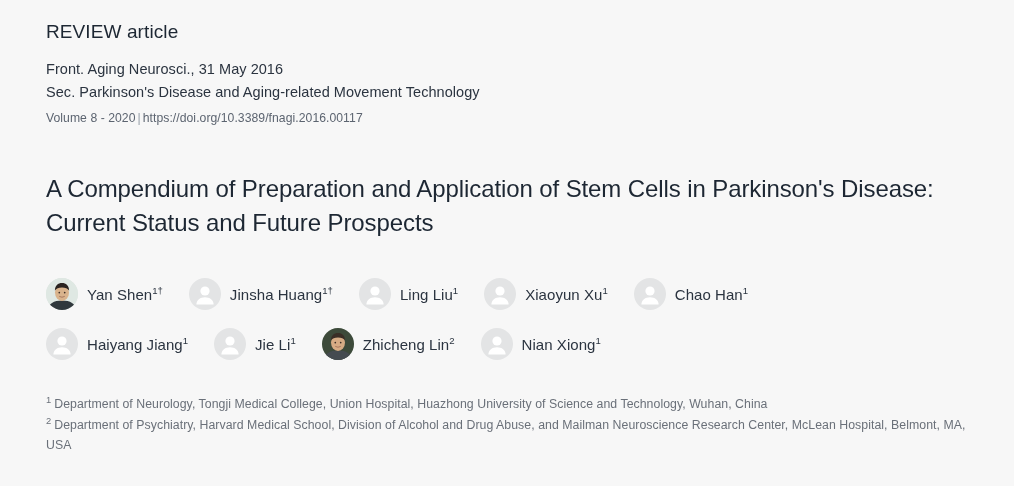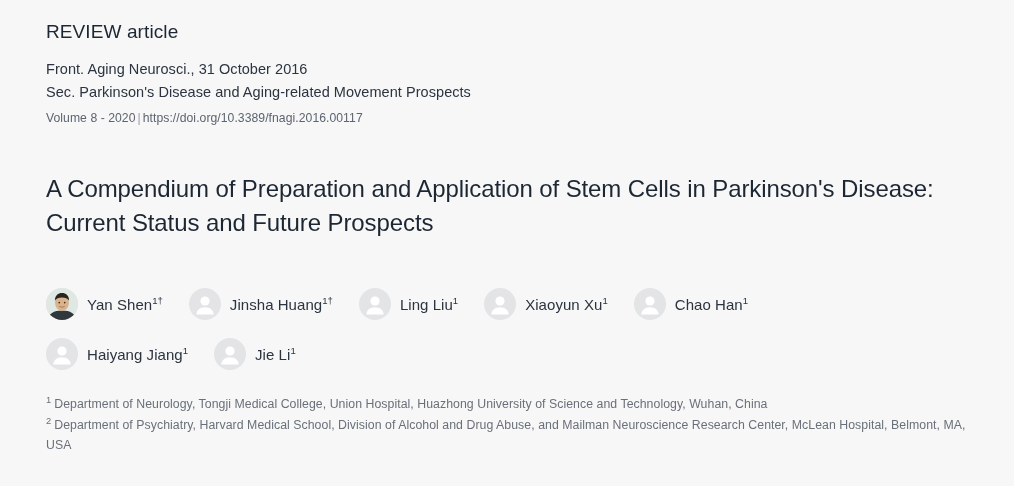--- a/index.html
+++ b/index.html
@@ -60,21 +60,21 @@
   }
 
   
   .authors {
     margin-top: 38px;
     max-width: 930px;
   }
   .author-row {
     display: flex;
     flex-wrap: nowrap;
-    align-items: flex-end;
+    align-items: flex-start;
     height: 42px;
     margin-bottom: 8px;
   }
   .author {
     display: flex;
     align-items: center;
     margin-right: 26px;
     white-space: nowrap;
   }
   .avatar {
@@ -119,22 +119,22 @@
     padding-right: 3px;
   }
 </style>
 </head>
 <body>
 
 <div class="page">
 
   <div class="article-type">REVIEW article</div>
 
-  <div class="meta-line">Front. Aging Neurosci., 31 October 2016</div>
-  <div class="meta-line">Sec. Parkinson's Disease and Aging-related Movement Prospects</div>
+  <div class="meta-line">Front. Aging Neurosci., 31 May 2016</div>
+  <div class="meta-line">Sec. Parkinson's Disease and Aging-related Movement Technology</div>
 
   <div class="meta-small">
     <span>Volume 8 - 2020</span><span class="sep">|</span><span>https://doi.org/10.3389/fnagi.2016.00117</span>
   </div>
 
   <h1 class="title">A Compendium of Preparation and Application of Stem Cells in Parkinson's Disease: Current Status and Future Prospects</h1>
 
   <div class="authors">
       <div class="author-row">
         <div class="author">
@@ -201,20 +201,44 @@
         </div>
         <div class="author">
           <span class="avatar">
             <svg width="32" height="32" viewBox="0 0 32 32" aria-hidden="true">
               <circle cx="16" cy="13" r="4.6" fill="#ffffff"></circle>
               <path d="M7.4 26.5c0-4.4 3.9-7.2 8.6-7.2s8.6 2.8 8.6 7.2z" fill="#ffffff"></path>
             </svg>
           </span>
           <span class="author-name">Jie Li<sup>1</sup></span>
         </div>
+        <div class="author">
+          <span class="avatar photo">
+            <svg width="32" height="32" viewBox="0 0 32 32" aria-hidden="true">
+              <rect width="32" height="32" fill="#3d4a3a"></rect>
+              <path d="M2 32c0-6.2 6-9.4 14-9.4S30 25.8 30 32z" fill="#454b50"></path>
+              <ellipse cx="16" cy="14.5" rx="7" ry="8.4" fill="#d6ab84"></ellipse>
+              <path d="M8.9 12.6C8.9 7.6 12 5 16 5s7.1 2.6 7.1 7.6c-1.4-2.1-3.6-3-7.1-3s-5.7.9-7.1 3z" fill="#3a2e26"></path>
+              <rect x="10.4" y="13.2" width="11.2" height="3.1" rx="1.1" fill="none" stroke="none" stroke-width="0.9"></rect>
+              <circle cx="13.3" cy="14.6" r="0.85" fill="#3b2e26"></circle>
+              <circle cx="18.7" cy="14.6" r="0.85" fill="#3b2e26"></circle>
+              <path d="M13.6 18.6q2.4 1.5 4.8 0" stroke="#9c6b55" stroke-width="0.8" fill="none" stroke-linecap="round"></path>
+            </svg>
+          </span>
+          <span class="author-name">Zhicheng Lin<sup>2</sup></span>
+        </div>
+        <div class="author">
+          <span class="avatar">
+            <svg width="32" height="32" viewBox="0 0 32 32" aria-hidden="true">
+              <circle cx="16" cy="13" r="4.6" fill="#ffffff"></circle>
+              <path d="M7.4 26.5c0-4.4 3.9-7.2 8.6-7.2s8.6 2.8 8.6 7.2z" fill="#ffffff"></path>
+            </svg>
+          </span>
+          <span class="author-name">Nian Xiong<sup>1</sup></span>
+        </div>
       </div>
     </div>
 
   <div class="affiliations">
       <div class="affiliation"><sup>1</sup><span>Department of Neurology, Tongji Medical College, Union Hospital, Huazhong University of Science and Technology, Wuhan, China</span></div>
       <div class="affiliation"><sup>2</sup><span>Department of Psychiatry, Harvard Medical School, Division of Alcohol and Drug Abuse, and Mailman Neuroscience Research Center, McLean Hospital, Belmont, MA, USA</span></div>
     </div>
 
 </div>
 

